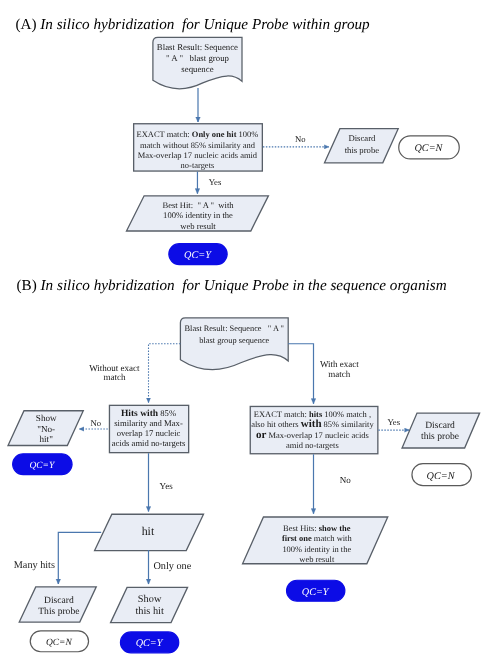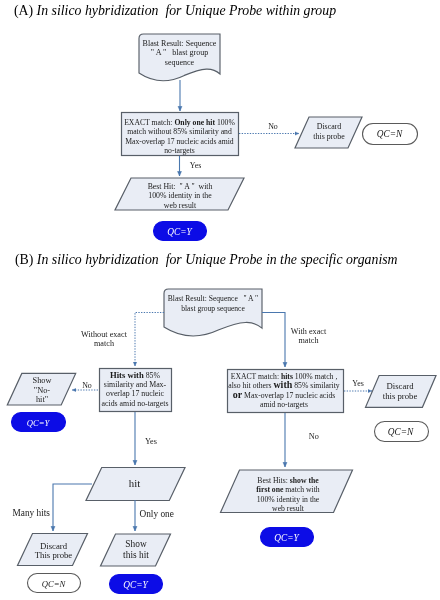--- a/index.html
+++ b/index.html
@@ -164,21 +164,21 @@
       <path d="M 115.5 534 L 170.5 534 L 155.5 566 L 100.5 566 Z" fill="#e9edf5" stroke="#585f68" stroke-width="1.2" stroke-linejoin="miter"></path>
       <g>
         <text x="136" y="547.20" text-anchor="middle" font-size="9.4px" fill="#1a1a1a" xml:space="preserve">Show</text>
         <text x="136" y="558.40" text-anchor="middle" font-size="9.4px" fill="#1a1a1a" xml:space="preserve">this hit</text>
       </g>
       <rect x="109.5" y="574.5" width="53" height="19" rx="9.5" ry="9.5" fill="#0c0ce6" stroke="#0c0ce6" stroke-width="1.1"></rect>
       <g>
         <text x="135.5" y="587.50" text-anchor="middle" font-size="9.3px" fill="#ffffff" font-style="italic" xml:space="preserve">QC=Y</text>
       </g>
     </svg>
-  <div class="panel-title" id="titleA" style="left:14px;top:3px;">
+  <div class="panel-title" id="titleA" style="left:14px;top:14px;">
     <span class="tlabel">(A)</span>
     <span class="ttext">In silico hybridization  for Unique Probe within group</span>
   </div>
   <div class="panel-title" id="titleB" style="left:15px;top:252px;">
     <span class="tlabel">(B)</span>
-    <span class="ttext">In silico hybridization  for Unique Probe in the specific organism</span>
+    <span class="ttext">In silico hybridization  for Unique Probe in the sequence organism</span>
   </div>
 </div>
 
 </body></html>

